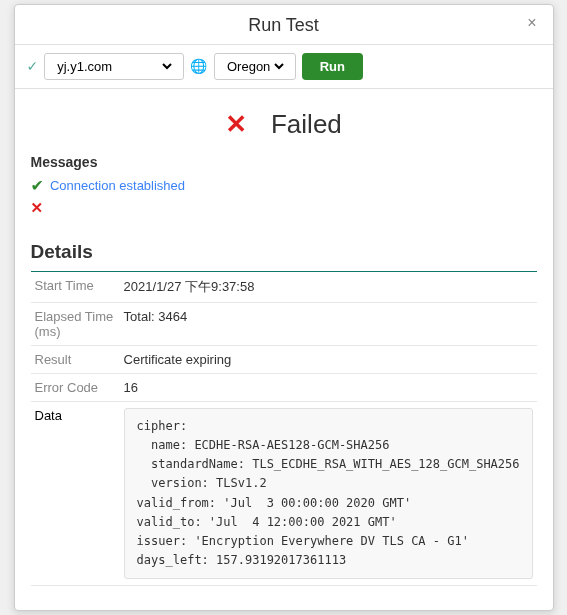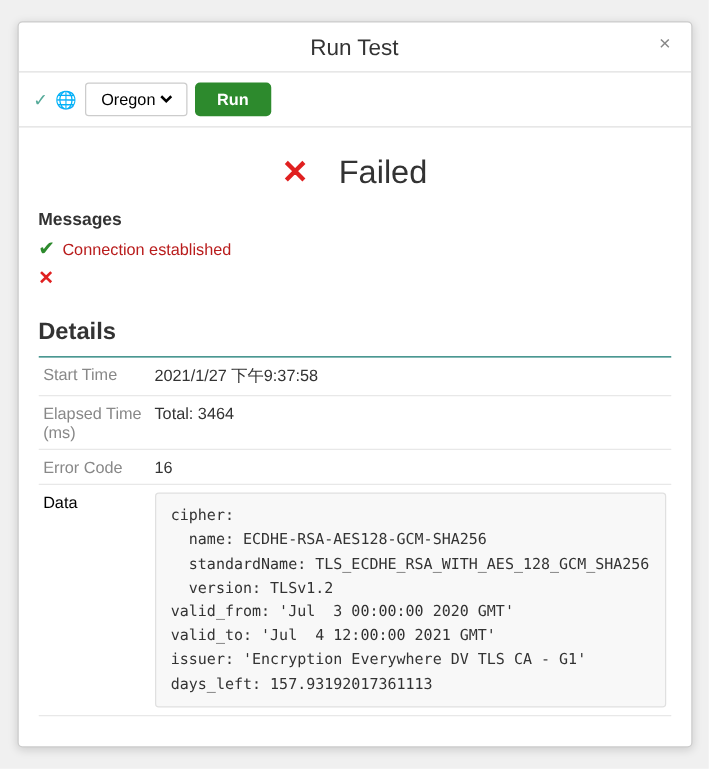--- a/index.html
+++ b/index.html
@@ -150,21 +150,21 @@
     }
     .msg-success {
       color: #2d8a2d;
       font-size: 16px;
     }
     .msg-error {
       color: #e02020;
       font-size: 15px;
       font-weight: bold;
     }
-    .msg-text-success { color: #b91c1c; }
+    .msg-text-success { color: #3b82f6; }
     .msg-text-error { color: #333; font-weight: bold; }
 
     .details-section {
       padding: 8px 16px;
     }
     .details-label {
       font-size: 19px;
       font-weight: bold;
       color: #333;
       margin-bottom: 8px;
@@ -213,20 +213,25 @@
 
 <div class="dialog">
 
   <div class="dialog-header">
     <span class="dialog-title">Run Test</span>
     <button class="close-btn">×</button>
   </div>
 
   <div class="toolbar">
     <span class="check-icon">✓</span>
+    <div class="domain-select">
+      <select>
+        <option>yj.y1.com</option>
+      </select>
+    </div>
     <span class="globe-icon">🌐</span>
     <div class="region-select">
       <select>
         <option>Oregon</option>
       </select>
     </div>
     <button class="run-btn">Run</button>
   </div>
 
   <div class="status-section">
@@ -251,20 +256,24 @@
     <div class="details-label">Details</div>
     <table class="details-table">
       <tbody>
           <tr>
         <td>Start Time</td>
         <td>2021/1/27 下午9:37:58</td>
       </tr>
       <tr>
         <td>Elapsed Time (ms)</td>
         <td>Total: 3464</td>
+      </tr>
+      <tr>
+        <td>Result</td>
+        <td>Certificate expiring</td>
       </tr>
       <tr>
         <td>Error Code</td>
         <td>16</td>
       </tr>
       <tr class="data-row">
         <td>Data</td>
         <td>
           <div class="data-box">cipher:
   name: ECDHE-RSA-AES128-GCM-SHA256

